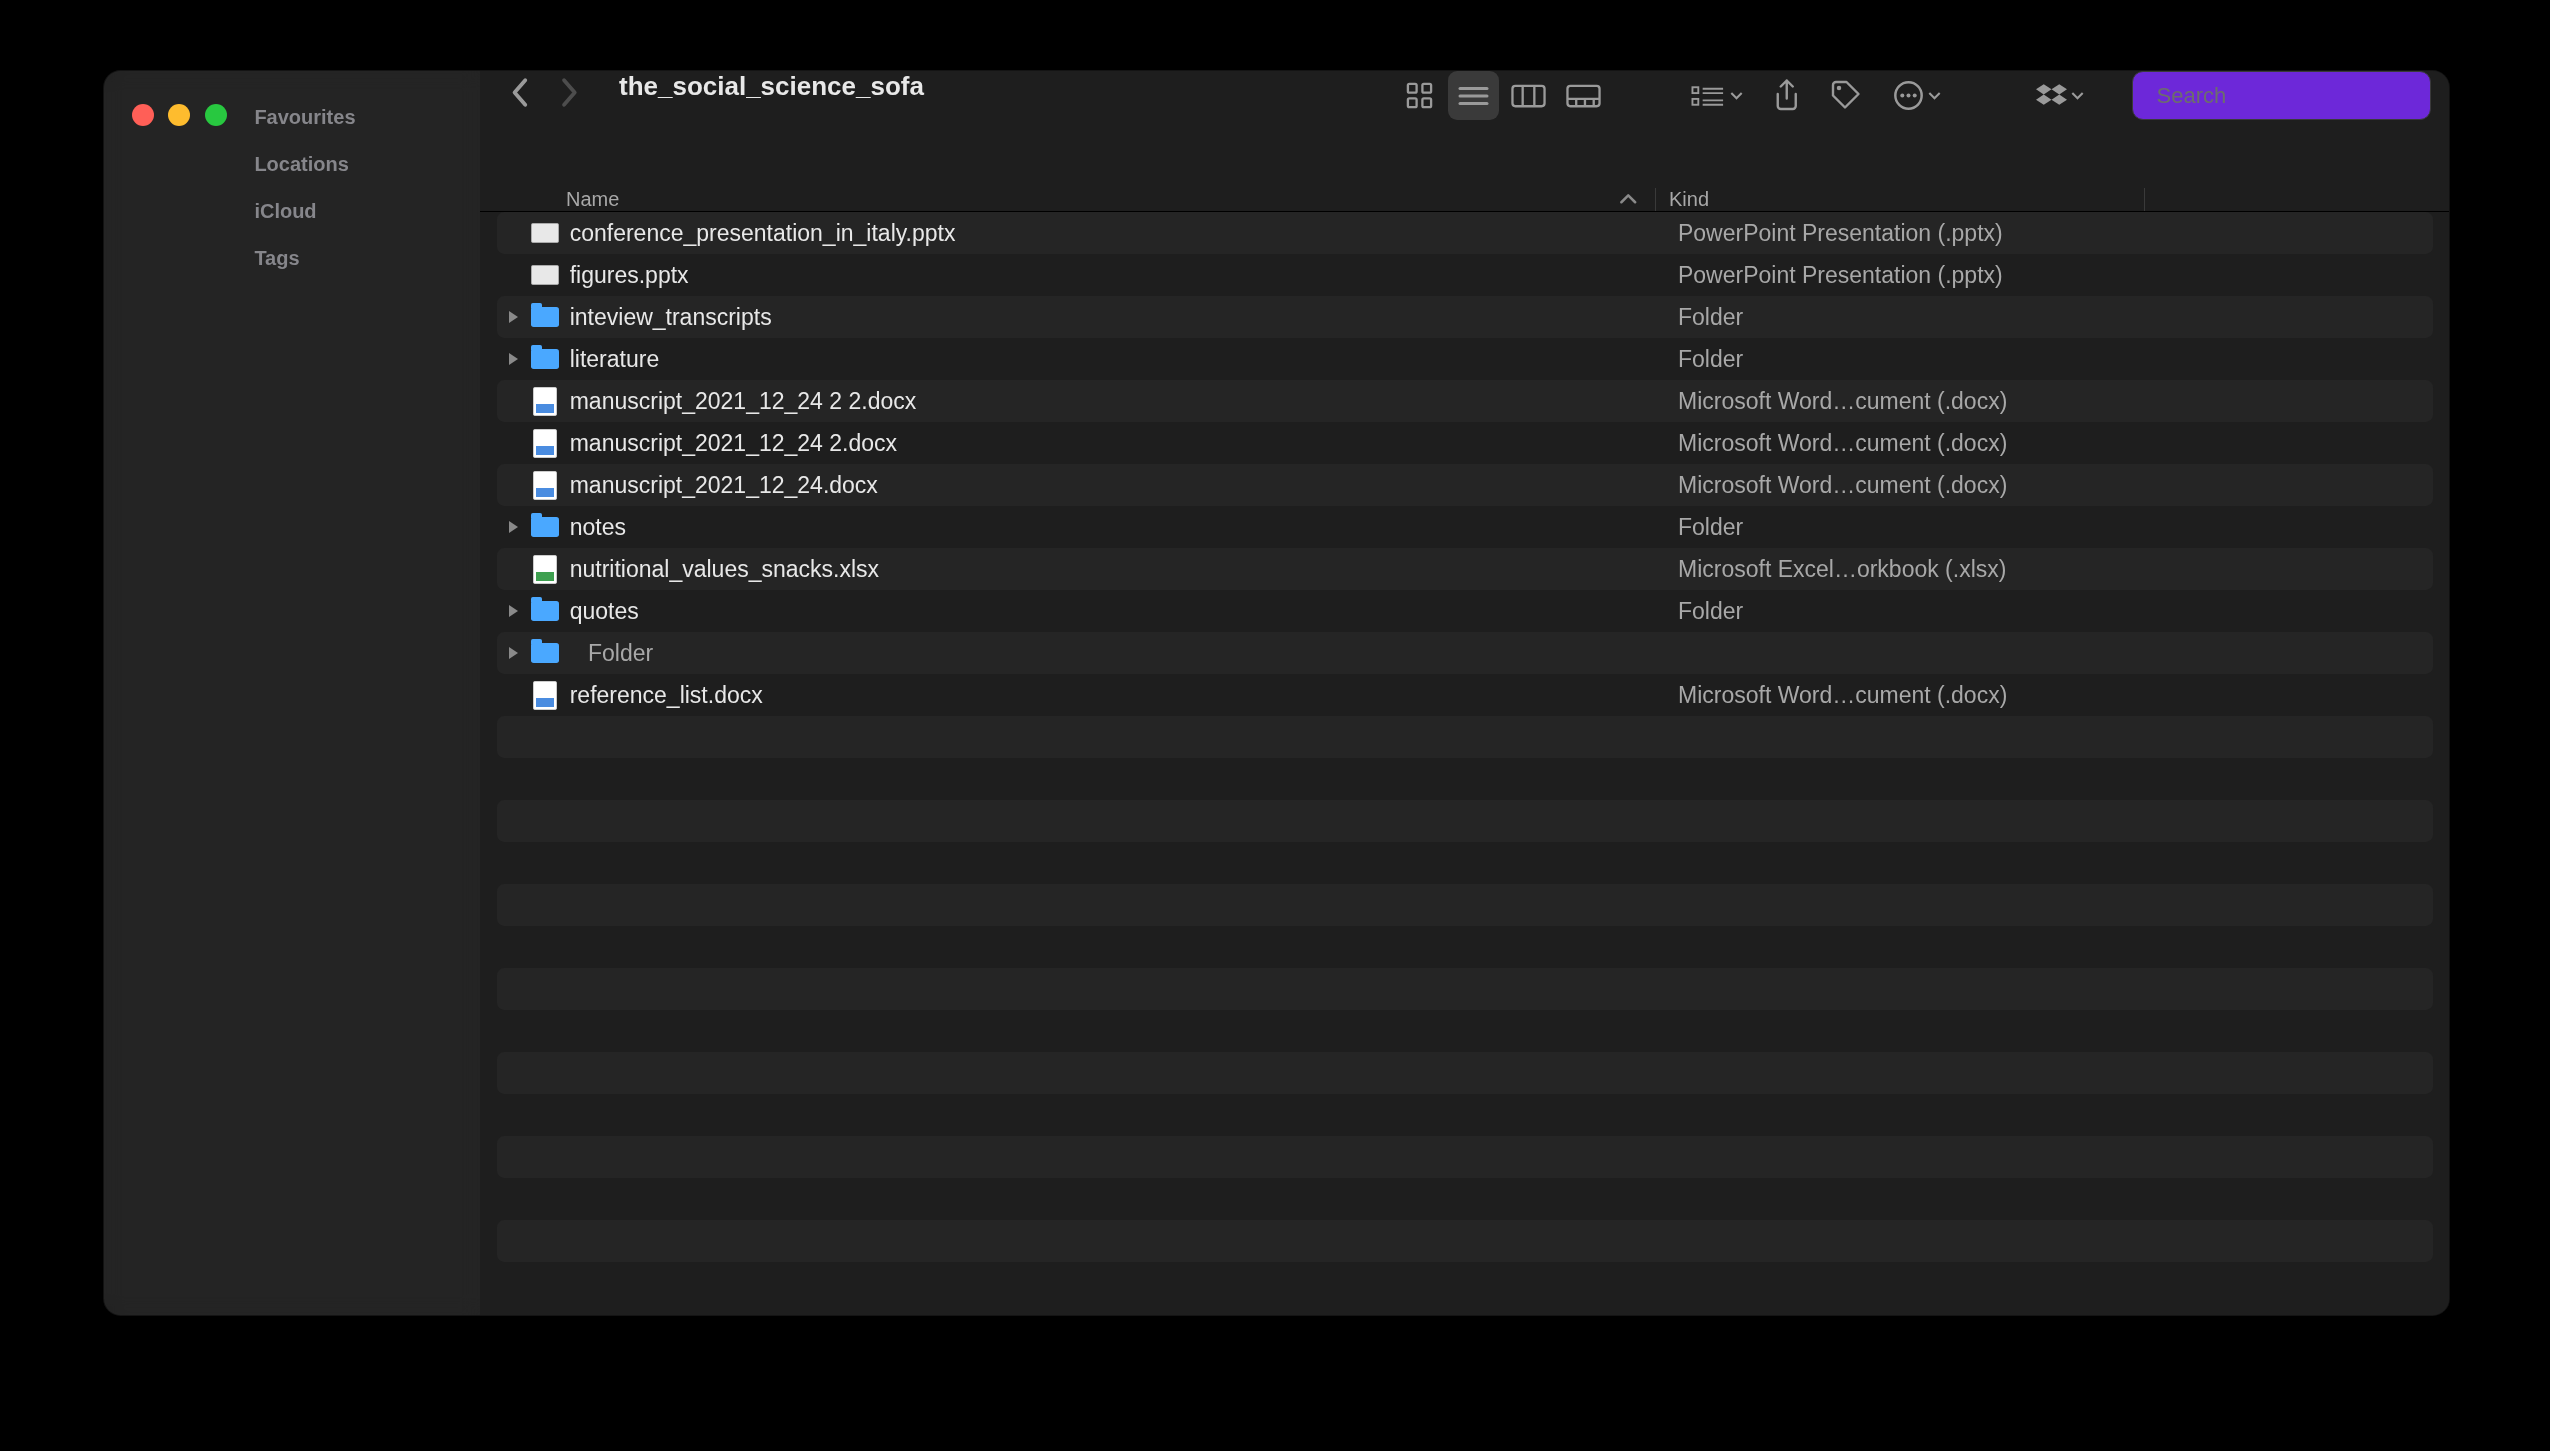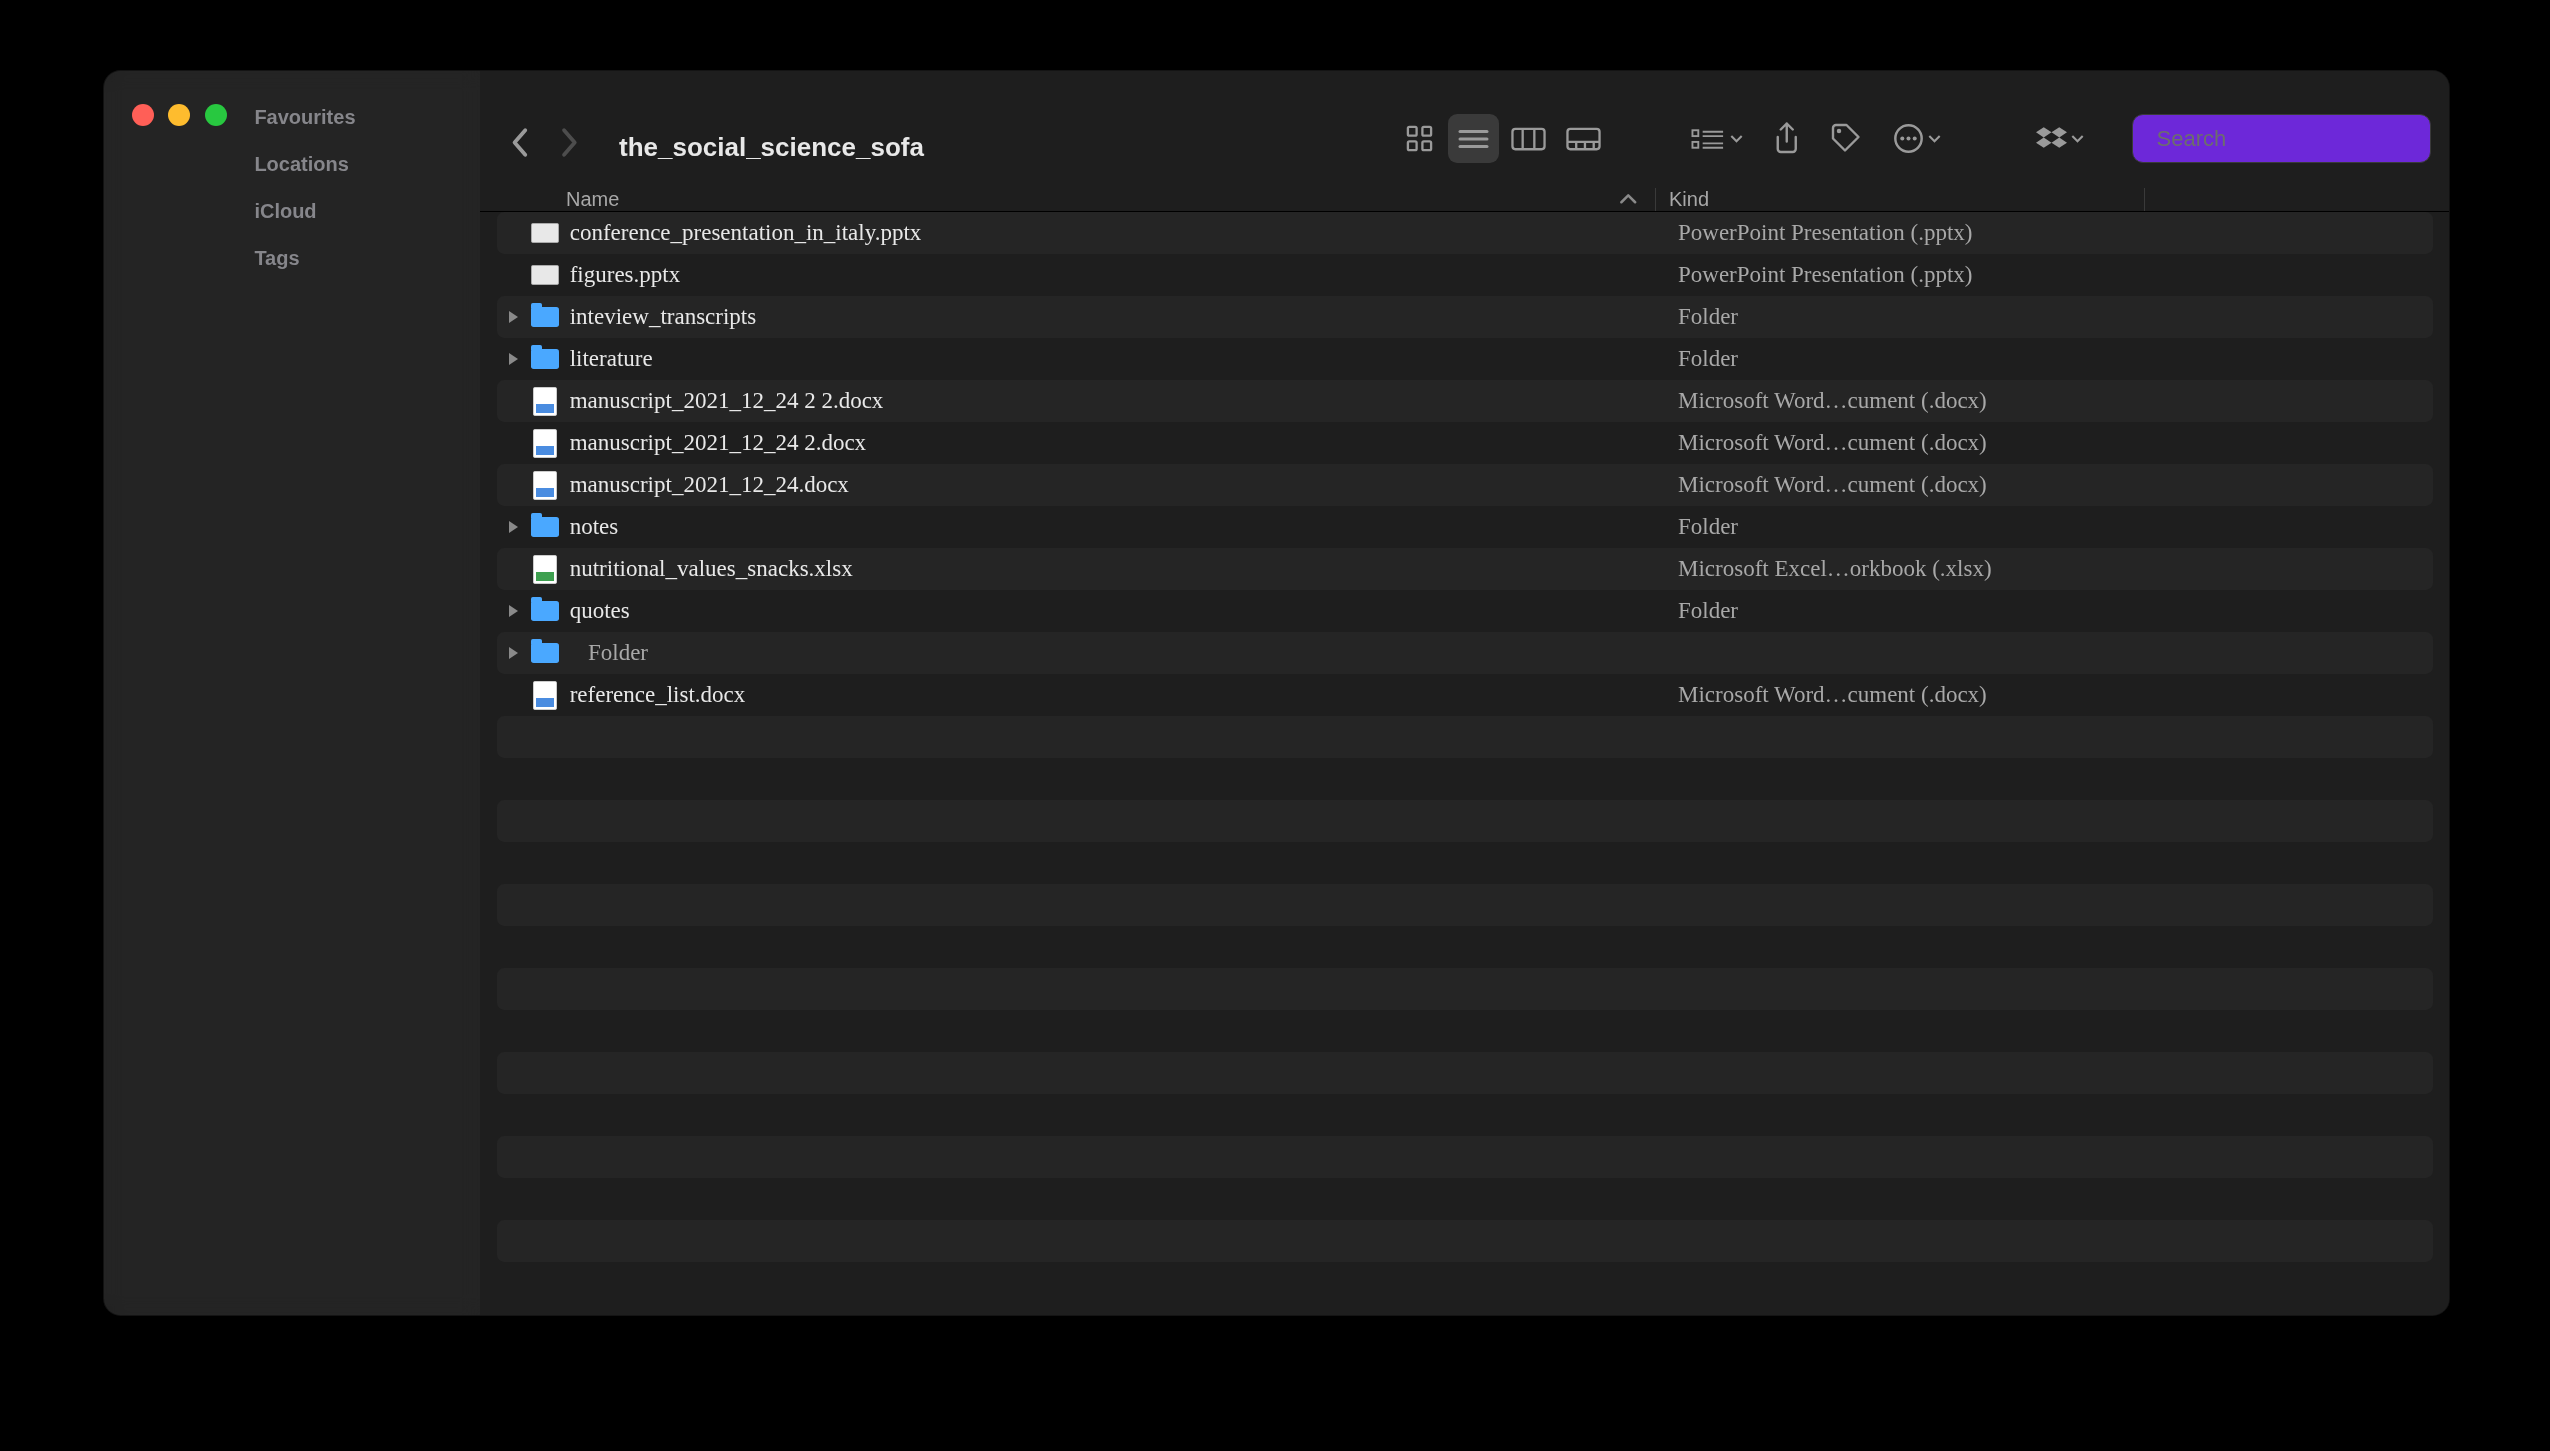--- a/index.html
+++ b/index.html
@@ -52,21 +52,21 @@
   }
   .main {
     flex: 1;
     background: #1e1e1e;
     display: flex;
     flex-direction: column;
   }
   .toolbar {
     height: 92px;
     display: flex;
-    align-items: flex-end;
+    align-items: flex-start;
     padding: 0 18.3px;
     gap: 9.2px;
   }
   .nav-btn {
     width: 42px;
     height: 42px;
     display: flex;
     align-items: center;
     justify-content: center;
     color: #9a9a9a;
@@ -149,21 +149,20 @@
     flex: 1;
     padding-left: 13px;
     border-right: 0.9px solid #3a3a3a;
     width: 489px;
     flex: none;
   }
   .file-list {
     flex: 1;
     overflow: auto;
     padding: 0 16.5px;
-    font-family: Liberation Serif, serif;
   }
   .file-row {
     height: 42px;
     display: flex;
     align-items: center;
     border-radius: 7.3px;
     font-size: 23px;
     color: #e8e8e8;
   }
   .file-row.alt {

